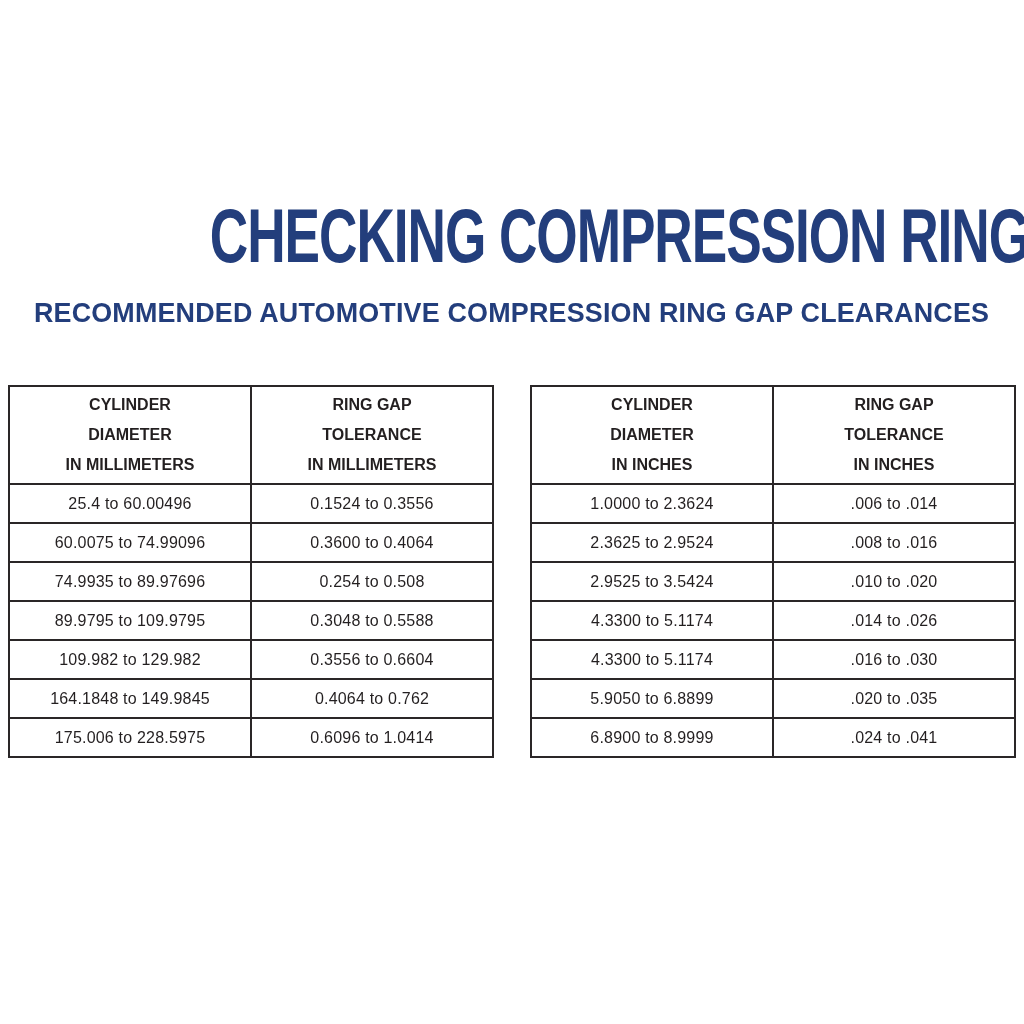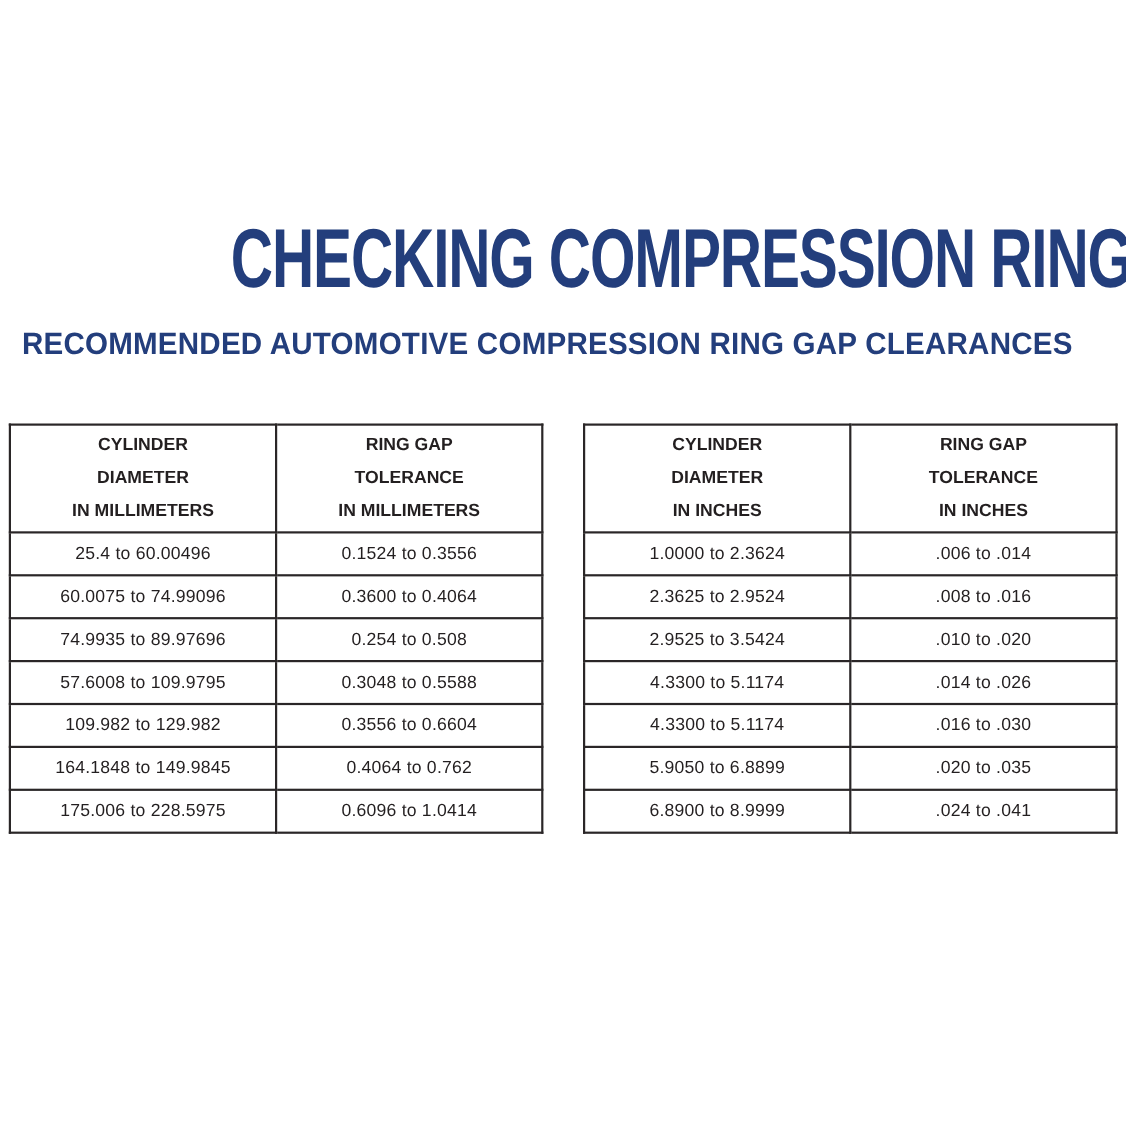--- a/index.html
+++ b/index.html
@@ -35,20 +35,21 @@
     white-space: nowrap;
     letter-spacing: -1.5px;
     transform: scaleX(0.70);
     transform-origin: 50% 50%;
   }
   .subtitle-wrap {
     position: absolute;
     top: 297px;
     left: 0;
     width: 1024px;
+    text-align: center;
   }
   .page-subtitle {
     display: inline-block;
     font-size: 28px;
     font-weight: bold;
     color: var(--blue);
     white-space: nowrap;
     letter-spacing: 0.2px;
     transform: scaleX(0.96);
     transform-origin: 50% 50%;
@@ -124,21 +125,21 @@
       </tr>
       <tr>
         <td>60.0075 to 74.99096</td>
         <td>0.3600 to 0.4064</td>
       </tr>
       <tr>
         <td>74.9935 to 89.97696</td>
         <td>0.254 to 0.508</td>
       </tr>
       <tr>
-        <td>57.6008 to 109.9795</td>
+        <td>89.9795 to 109.9795</td>
         <td>0.3048 to 0.5588</td>
       </tr>
       <tr>
         <td>109.982 to 129.982</td>
         <td>0.3556 to 0.6604</td>
       </tr>
       <tr>
         <td>164.1848 to 149.9845</td>
         <td>0.4064 to 0.762</td>
       </tr>

